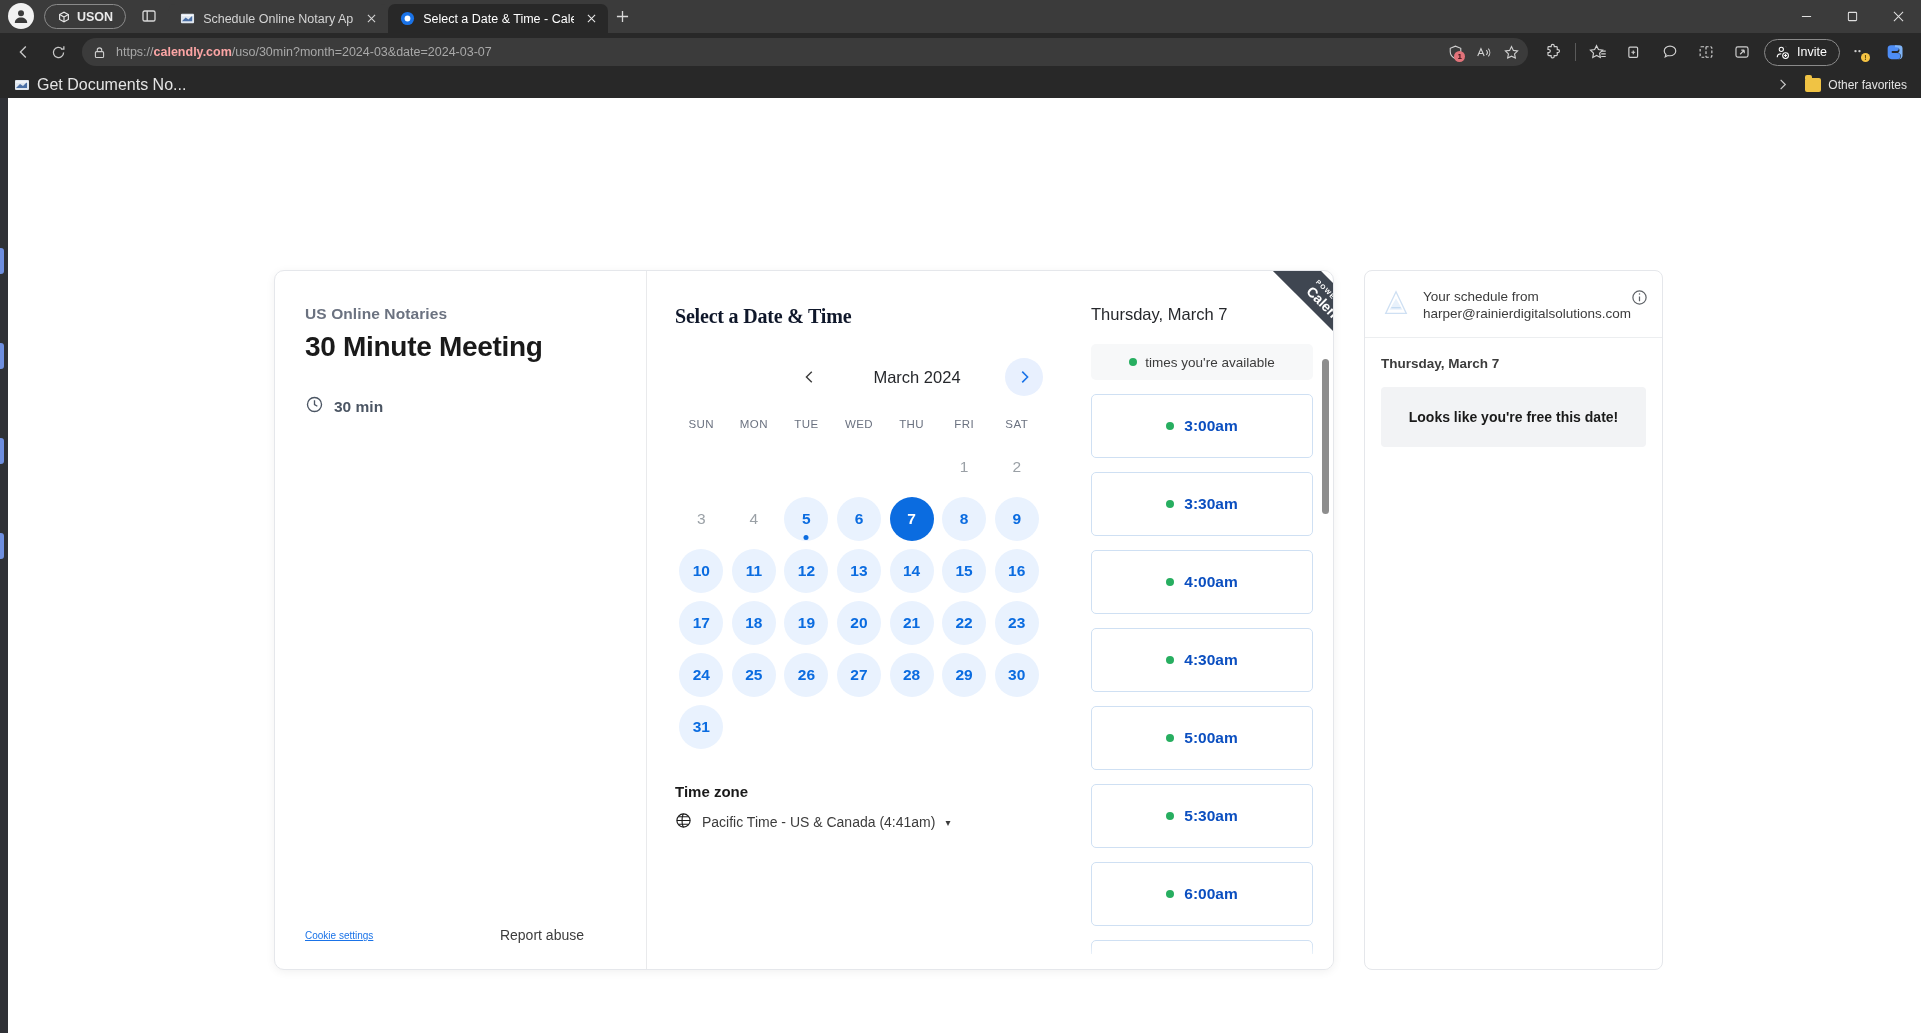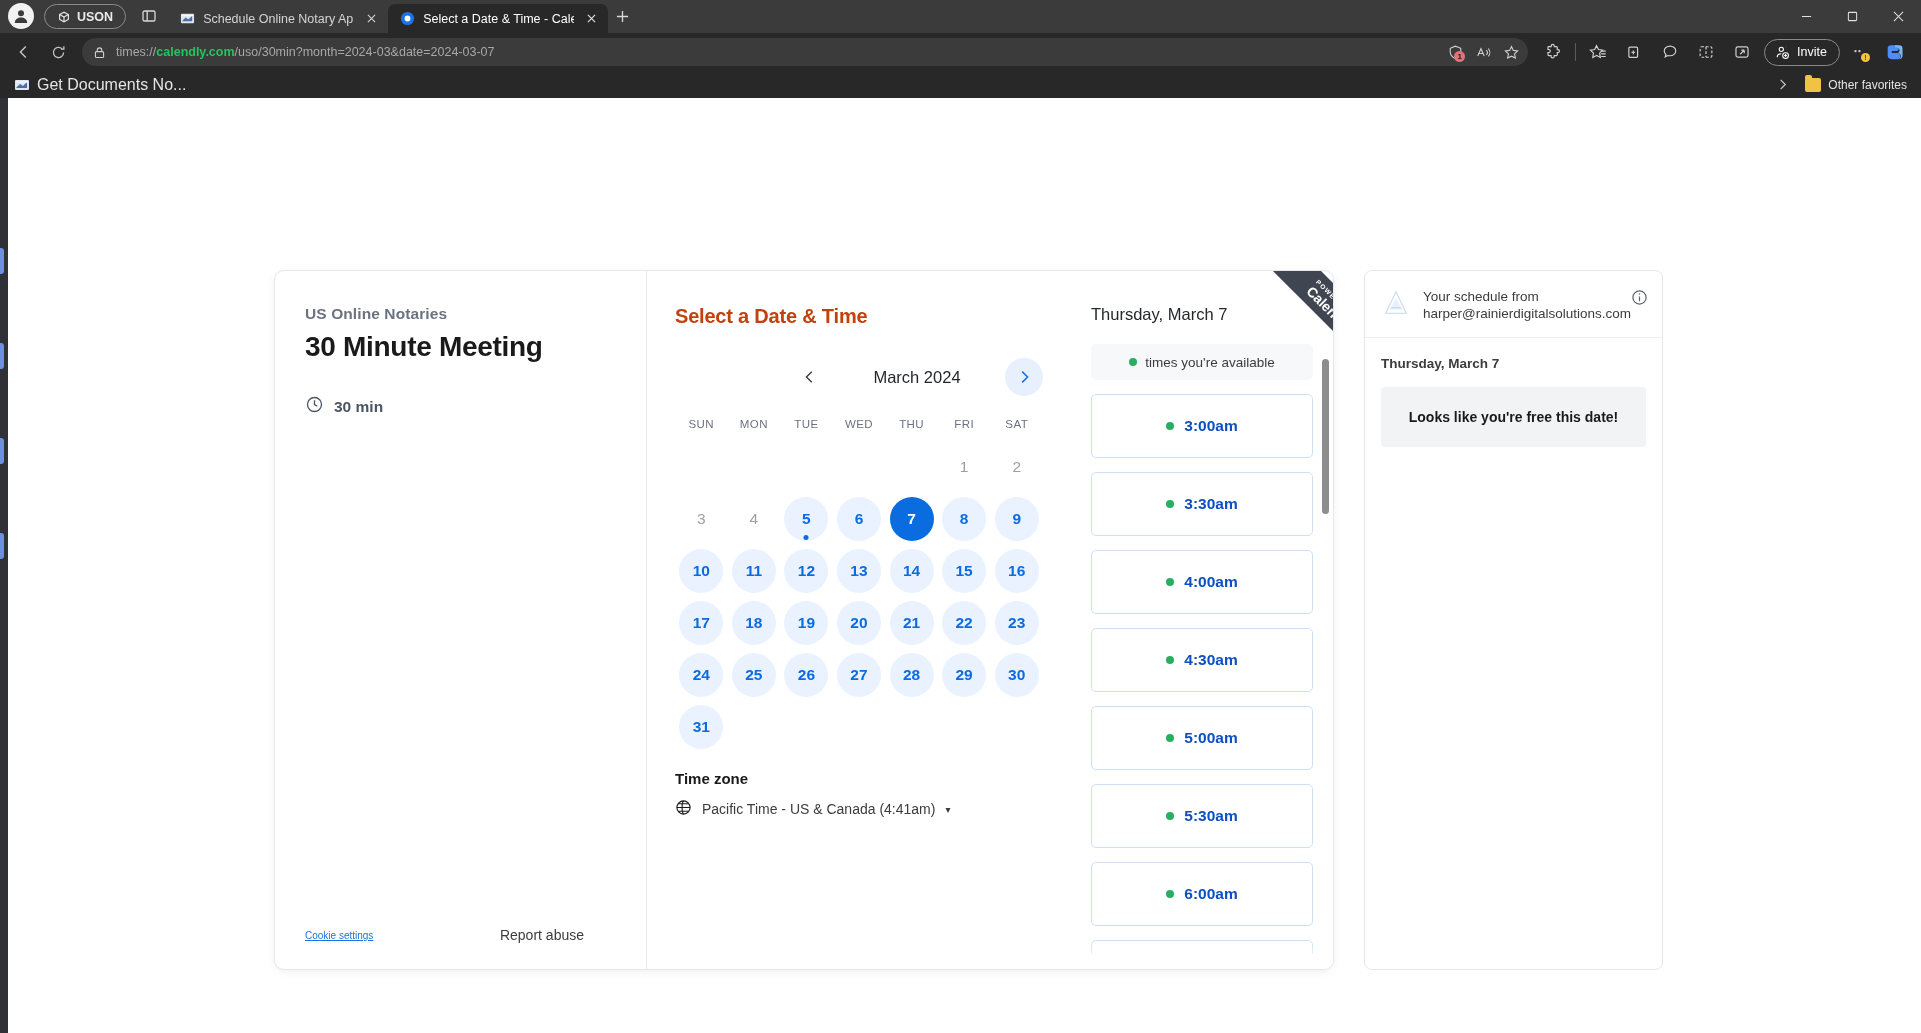--- a/index.html
+++ b/index.html
@@ -56,21 +56,21 @@
   .toolbar { height: 38px; background: #282828; display: flex; align-items: center; padding: 0 8px; gap: 2px; }
   .nav-btn { width: 32px; height: 32px; display: flex; align-items: center; justify-content: center;
     color: #c9c9c9; border-radius: 4px; flex:0 0 auto;}
   .omnibox {
     flex: 1 1 auto; height: 28px; background: #3b3b3b; border-radius: 14px;
     display: flex; align-items: center; padding: 0 8px; margin: 0 6px; gap: 8px;
     position: relative; min-width: 0;
   }
   .omnibox .lock { width: 18px; height: 18px; display:flex; align-items:center; justify-content:center; color:#cfcfcf;}
   .url { font-size: 12.5px; color: #a8a8a8; white-space: nowrap; overflow: hidden; }
-  .url b { color: #22c55e; font-weight: 700; }
+  .url b { color: #fca5a5; font-weight: 700; }
   .omnibox-actions { position: absolute; right: 4px; display: flex; align-items: center; gap: 2px; }
   .ob-ic { width: 26px; height: 24px; display: flex; align-items: center; justify-content: center; color: #cfcfcf; position: relative;}
   .badge-dot {
     position: absolute; right: 3px; bottom: 2px; width: 11px; height: 11px; border-radius: 50%;
     background: #e2737a; color: #3a1114; font-size: 8px; font-weight: 700;
     display: flex; align-items: center; justify-content: center;
   }
   .tb-ic { width: 34px; height: 32px; display: flex; align-items: center; justify-content: center; color: #d0d0d0; border-radius:4px; flex:0 0 auto;}
   .tb-sep { width: 1px; height: 18px; background: #5a5a5a; margin: 0 3px; flex:0 0 auto;}
   .invite-btn {
@@ -112,40 +112,40 @@
   .left-col { width: 372px; border-right: 1px solid #e9eaec; padding: 34px 30px 0 30px; position: relative; }
   .org-name { font-size: 15.5px; color: #6b7280; font-weight: 600; letter-spacing: .1px; }
   .event-title { font-size: 28px; font-weight: 700; color: #1a1a1a; margin-top: 8px; letter-spacing: -.3px; }
   .duration-row { display: flex; align-items: center; gap: 10px; margin-top: 32px; color: #4b5563; font-size: 15.5px; font-weight: 600; }
   .left-footer { position: absolute; left: 30px; right: 30px; bottom: 26px; display: flex; align-items: center; }
   .cookie-link { font-size: 10px; color: #1a73e8; }
   .report-link { font-size: 14px; color: #3c3c3c; margin-left: auto; margin-right: 32px; }
 
   
   .mid-col { width: 420px; padding: 34px 24px 0 28px; position: relative; }
-  .mid-title { font-size: 20px; font-weight: 700; color: #c2410c; letter-spacing: -.2px; }
+  .mid-title { font-size: 20px; font-weight: 700; color: #0f172a; letter-spacing: -.2px; font-family: Liberation Serif, serif; }
   .cal-nav { display: flex; align-items: center; justify-content: flex-end; gap: 24px; margin-top: 30px; }
   .cal-arrow { width: 38px; height: 38px; border-radius: 50%; display:flex; align-items:center; justify-content:center; }
   .cal-arrow.prev { color: #3c3c3c; }
   .cal-arrow.next { color: #1a73e8; background: #e8f0fe; }
   .cal-month { font-size: 16.5px; color: #26282c; min-width: 128px; text-align: center; }
   .dow-row { display: grid; grid-template-columns: repeat(7,1fr); margin-top: 22px; }
   .dow { text-align: center; font-size: 11.5px; color: #6b7280; letter-spacing: .4px; }
   .cal-grid { display: grid; grid-template-columns: repeat(7,1fr); row-gap: 2px; margin-top: 12px; }
   .cell { height: 50px; display: flex; align-items: center; justify-content: center; position: relative; }
   .daybtn {
     width: 44px; height: 44px; border-radius: 50%;
     display: flex; align-items: center; justify-content: center;
     font-size: 15.5px; font-weight: 700; color: #0b6ce0; background: #e9f2fe;
   }
   .daybtn.disabled { background: transparent; color: #9aa0a6; font-weight: 400; }
   .daybtn.selected { background: #0b6ce0; color: #ffffff; }
   .today-dot { position: absolute; bottom: 4px; left: 50%; transform: translateX(-50%);
     width: 5px; height: 5px; border-radius: 50%; background: #0b6ce0; }
-  .tz-title { font-size: 15px; font-weight: 700; color: #1a1a1a; margin-top: 18px; }
+  .tz-title { font-size: 15px; font-weight: 700; color: #1a1a1a; margin-top: 31px; }
   .tz-row { display: flex; align-items: center; gap: 10px; margin-top: 12px; font-size: 14px; color: #3c3c3c; }
   .tz-caret { font-size: 10px; color: #3c3c3c; }
 
   
   .time-col { flex: 1 1 auto; padding: 34px 20px 0 24px; position: relative; min-width: 0; }
   .time-date { font-size: 16.5px; color: #26282c; }
   .legend {
     margin-top: 20px; height: 36px; background: #f7f8f9; border-radius: 5px;
     display: flex; align-items: center; justify-content: center; gap: 8px;
     font-size: 13.5px; color: #3c3c3c;
@@ -289,21 +289,21 @@
         </svg>
     </div>
 
     <div class="omnibox">
       <span class="lock">
         <svg width="13" height="13" viewBox="0 0 14 14" fill="none" stroke="#cfcfcf" stroke-width="1.2">
             <rect x="2.6" y="6" width="8.8" height="6.4" rx="1.2"></rect>
             <path d="M4.6 6V4.4a2.4 2.4 0 0 1 4.8 0V6"></path>
           </svg>
       </span>
-      <span class="url"><span id="u-scheme">times://</span><b id="u-host">calendly.com</b><span id="u-path">/uso/30min?month=2024-03&amp;date=2024-03-07</span></span>
+      <span class="url"><span id="u-scheme">https://</span><b id="u-host">calendly.com</b><span id="u-path">/uso/30min?month=2024-03&amp;date=2024-03-07</span></span>
       <span class="omnibox-actions">
         <span class="ob-ic">
           <svg width="17" height="17" viewBox="0 0 20 20" fill="none" stroke="#cfcfcf" stroke-width="1.3">
               <path d="M10 2.5 3.8 5v4.2c0 3.7 2.6 6.6 6.2 8.3 3.6-1.7 6.2-4.6 6.2-8.3V5z"></path>
             </svg>
           <span class="badge-dot">1</span>
         </span>
         <span class="ob-ic">
           <svg width="17" height="17" viewBox="0 0 20 20" fill="none" stroke="#cfcfcf" stroke-width="1.3">
               <path d="M3.2 14 7 5.5 10.8 14M4.6 11.2h4.8"></path>

